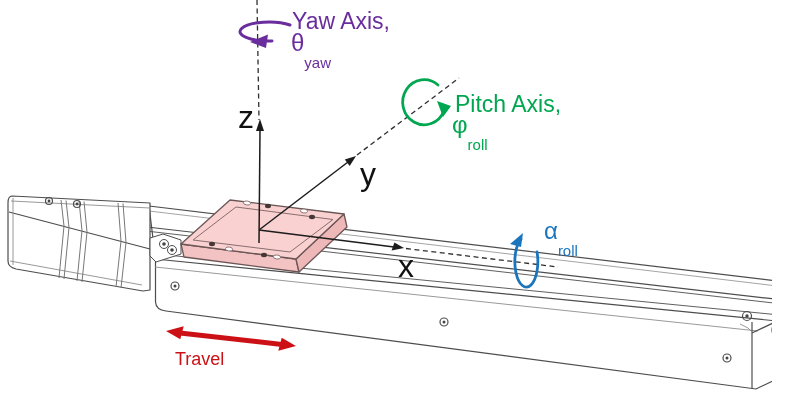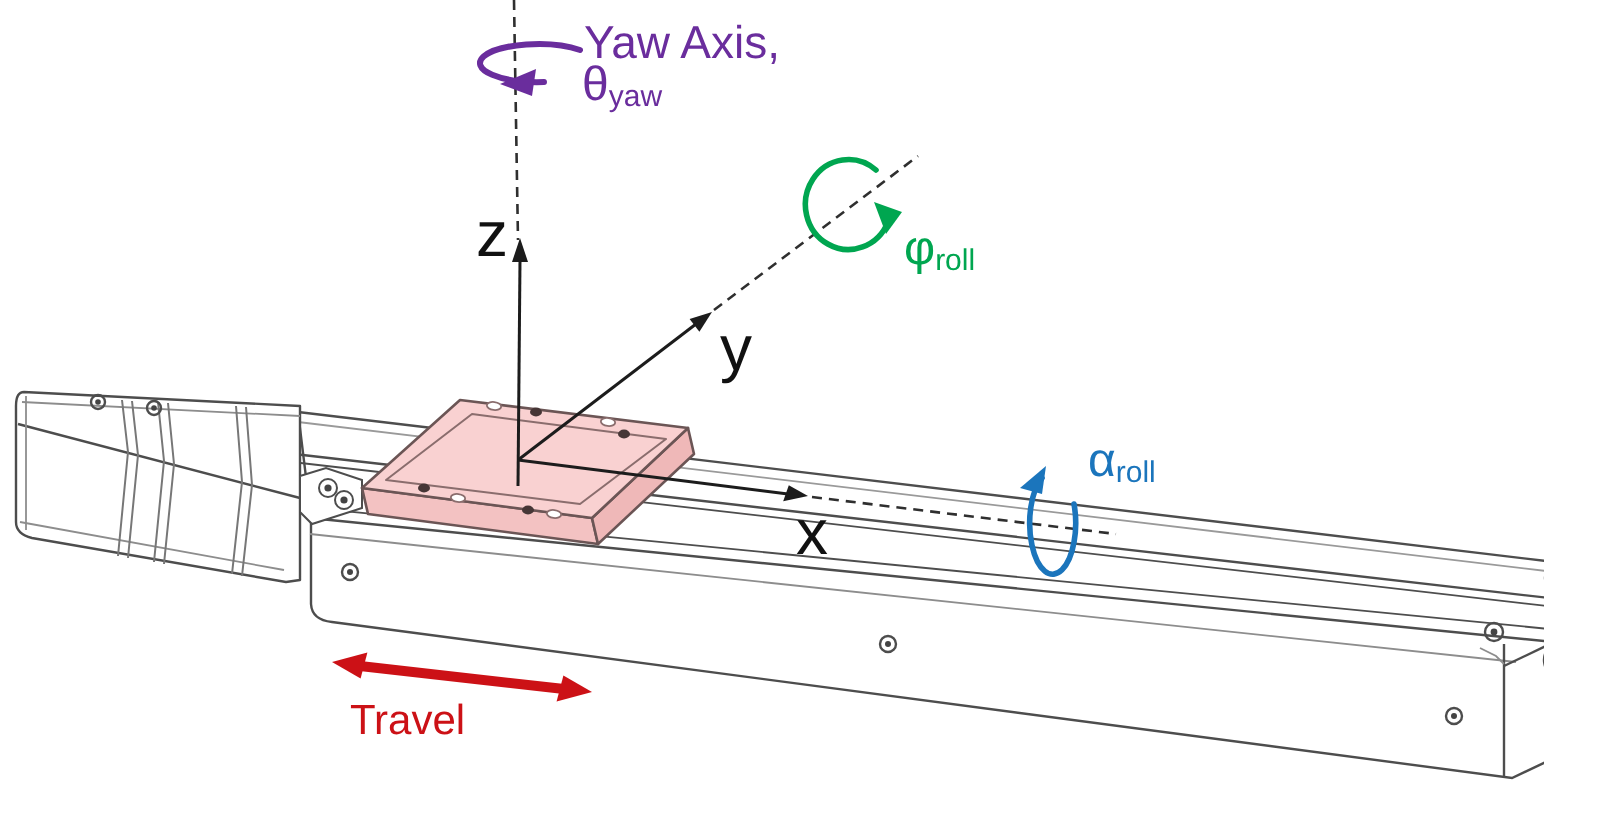--- a/index.html
+++ b/index.html
@@ -8,30 +8,30 @@
     width:772px;height:409px;
     background:#ffffff;
     font-family:"Liberation Sans", sans-serif;
     overflow:hidden;
   }
   #drawing{position:absolute;left:0;top:0;}
   .lbl{position:absolute;line-height:1;white-space:nowrap;}
   .title-lbl{font-size:23px;}
   .sym-row{display:flex;align-items:flex-start;}
   .sym{font-size:24px;line-height:1;}
-  .sub{font-size:15px;line-height:1;margin-top:10px;}
+  .sub{font-size:15px;line-height:1;margin-top:24px;}
   .c-yaw{color:#6a2d9d;}
   .c-pitch{color:#00a650;}
   .c-roll{color:#1b75bc;}
   .c-travel{color:#cc1116;}
   .axis-lbl{
     font-size:32px;color:#111;
     transform:translate(-50%,-50%);
   }
-  .travel-lbl{font-size:21px;}
+  .travel-lbl{font-size:18px;}
 </style>
 </head>
 <body>
 
 <div id="canvas">
 
   <svg id="drawing" width="800" height="409" viewBox="0 0 800 409">
 
     <g stroke="#4d4d4d" stroke-width="1.2" fill="none">
 
@@ -169,20 +169,21 @@
       <polygon points="296,346 281.7,337.7 278.3,350.7" fill="#cc1116"></polygon>
     </g>
   </svg>
 
   <div class="lbl title-lbl c-yaw" style="left:292px;top:10px;">Yaw Axis,</div>
   <div class="lbl sym-row c-yaw" style="left:291px;top:31px;">
     <span class="sym">θ</span>
       <span class="sub">yaw</span>
   </div>
 
+  <div class="lbl title-lbl c-pitch" style="left:455px;top:93px;">Pitch Axis,</div>
   <div class="lbl sym-row c-pitch" style="left:452px;top:113px;">
     <span class="sym">φ</span>
       <span class="sub">roll</span>
   </div>
 
   <div class="lbl sym-row c-roll" style="left:544px;top:219px;">
     <span class="sym">α</span>
       <span class="sub">roll</span>
   </div>
 

